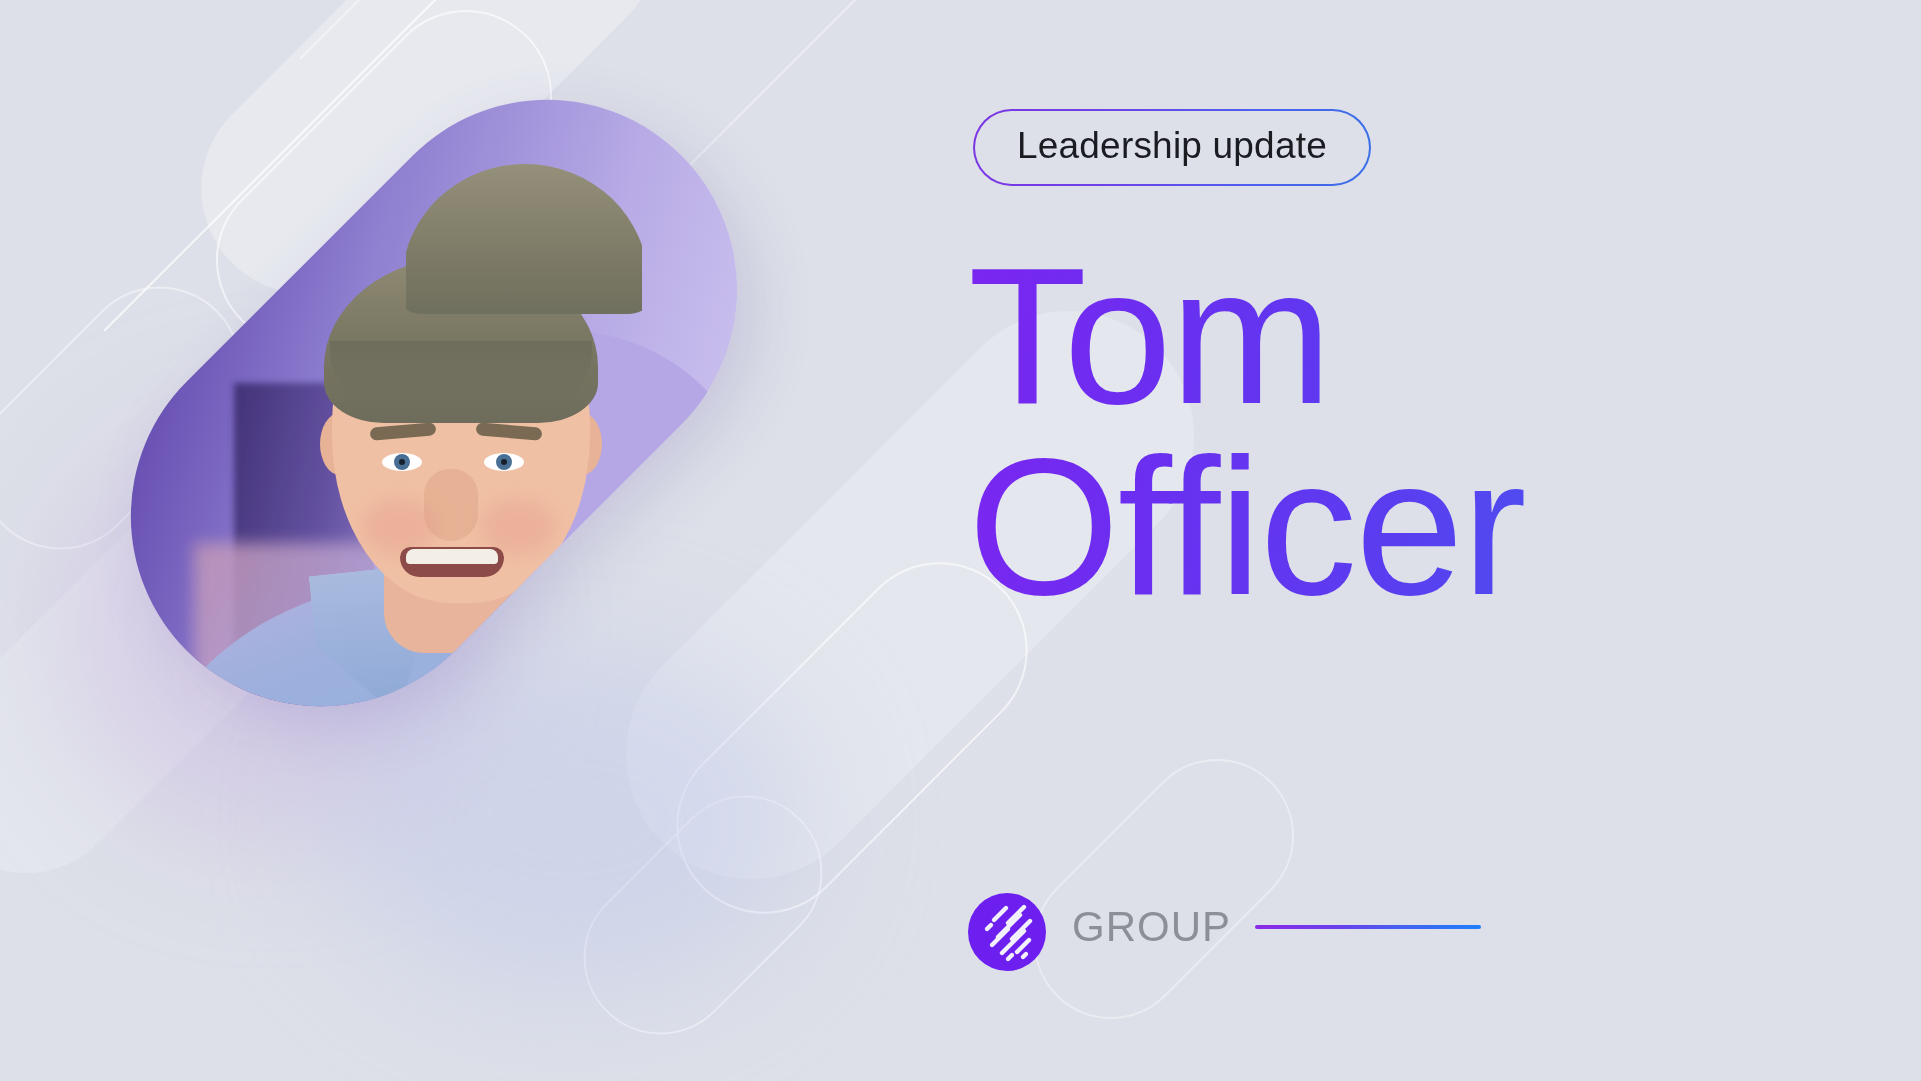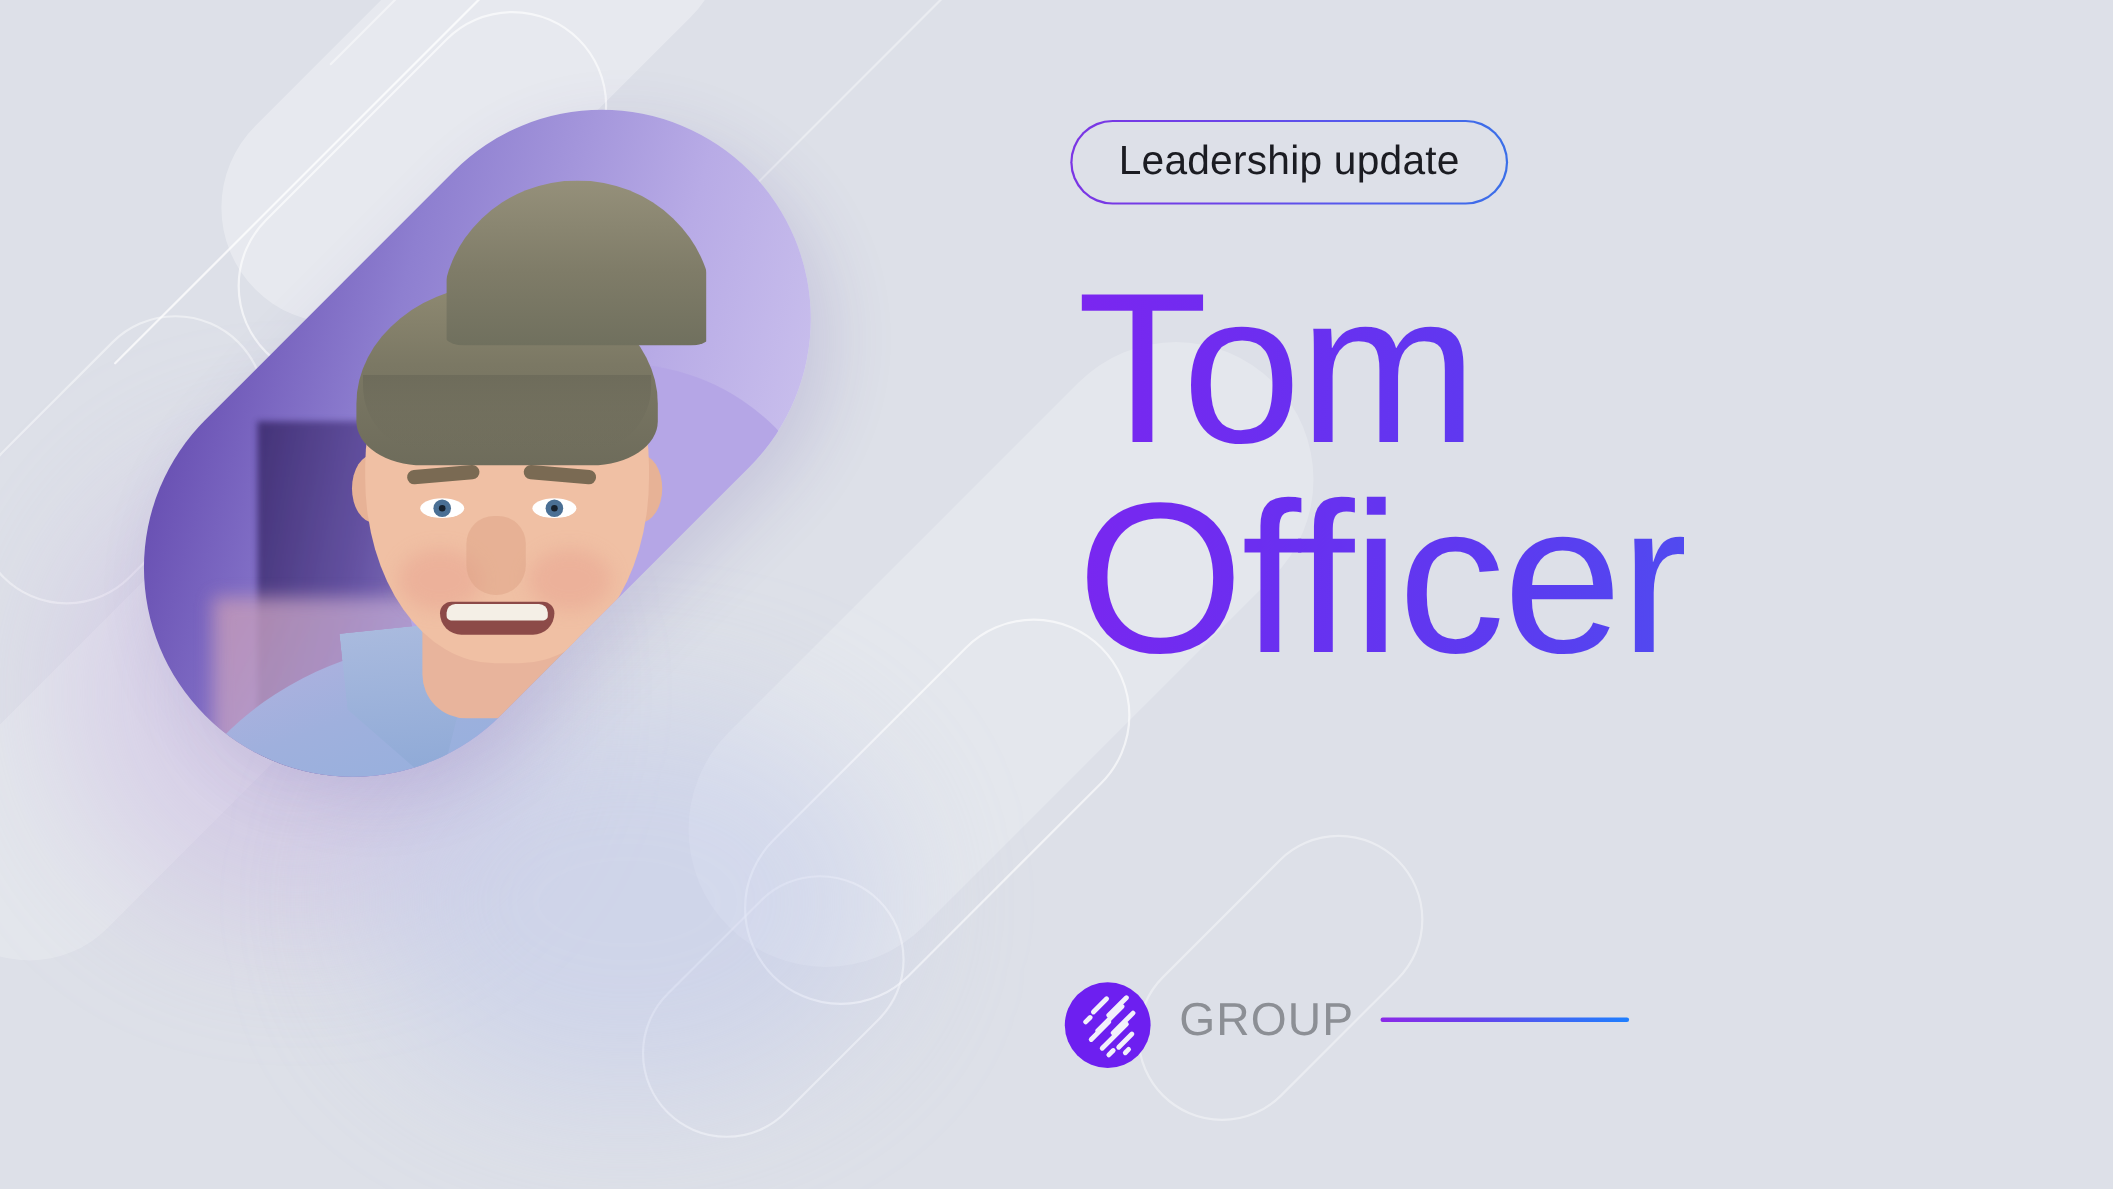--- a/index.html
+++ b/index.html
@@ -277,21 +277,21 @@
     padding: 16px 42px 20px;
     font-size: 37px;
     line-height: 1;
     color: #1b1c22;
     font-weight: 400;
     letter-spacing: .2px;
     white-space: nowrap;
   }
   .name {
     position: absolute;
-    left: 11px;
+    left: 0px;
     top: 240px;
     width: 900px;
     font-size: 195px;
     line-height: 0.98;
     font-weight: 300;
     letter-spacing: -2px;
     background: linear-gradient(95deg, #7b26f0 0%, #6a2ff0 22%, #5a3df0 48%, #4a54f0 72%, #3a66f0 100%);
     -webkit-background-clip: text;
     background-clip: text;
     color: transparent;

